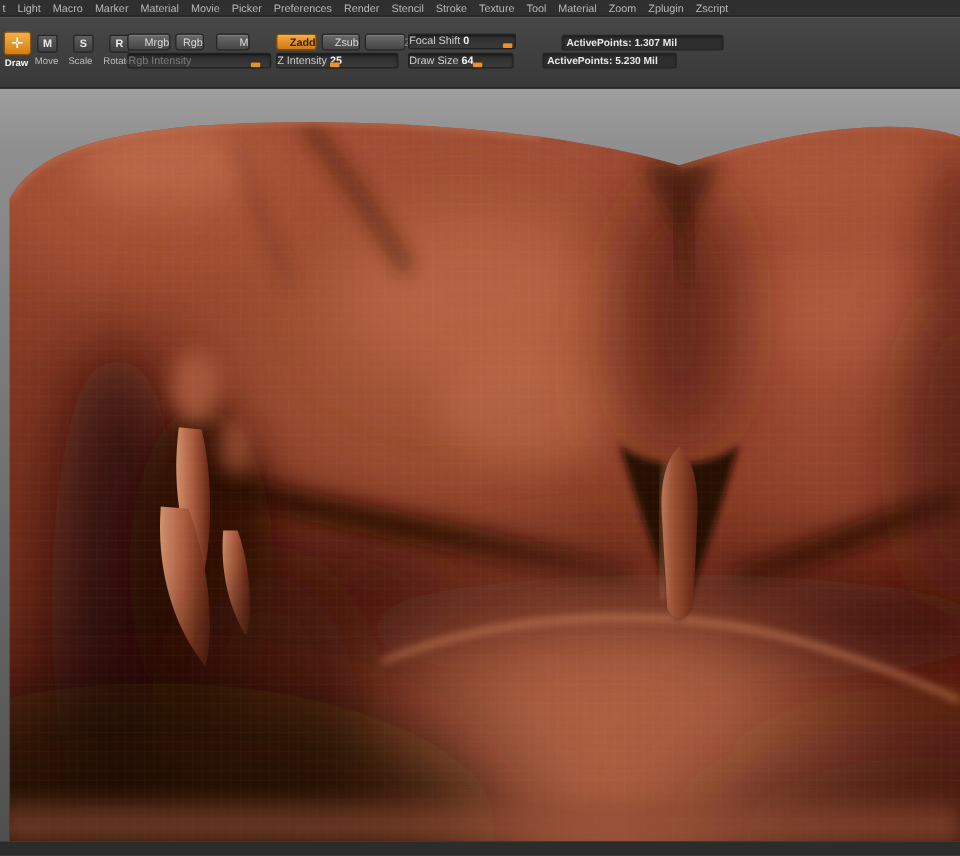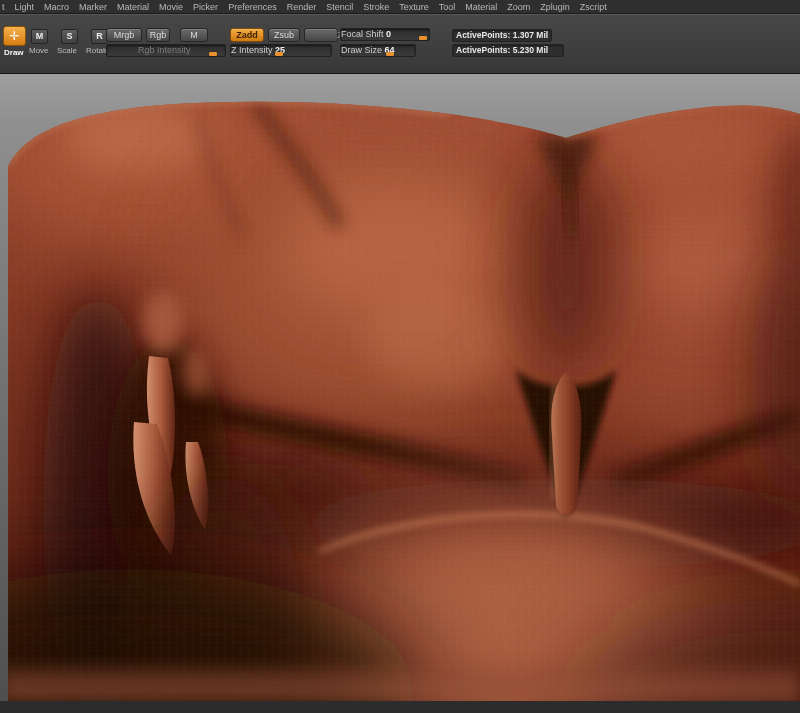--- a/index.html
+++ b/index.html
@@ -15,28 +15,28 @@
   
   .menubar { height:14px; background:#2f2f2f; color:#b8b8b8; font-size:9px; line-height:14px;
              display:flex; gap:10px; padding-left:2px; white-space:nowrap; border-bottom:1px solid #1d1d1d; }
   .menubar span { cursor:default; }
 
   
   .toolbar { position:relative; height:60px; background:linear-gradient(#474747,#383838);
              border-top:1px solid #565656; border-bottom:1px solid #141414; }
   .btn { position:absolute; height:14px; background:linear-gradient(#6b6b6b,#464646);
          border:1px solid #262626; border-radius:3px; color:#dadada; font-size:9px;
-         line-height:12px; text-align:center; box-shadow:inset 0 1px 0 rgba(255,255,255,.14); cursor:default; }
+         line-height:12px; text-align:right; box-shadow:inset 0 1px 0 rgba(255,255,255,.14); cursor:default; }
   .btn.orange { background:linear-gradient(#f4ab40,#cf7a10); border-color:#7d4c0a; color:#3a2005; font-weight:bold; }
   .btn.dim { color:#8a8a8a;padding-left:32px; }
   .slider { position:absolute; height:13px; background:linear-gradient(#2c2c2c,#3b3b3b);
             border:1px solid #212121; border-radius:2px; color:#cfcfcf; font-size:9px; line-height:11px;
             box-shadow:inset 0 1px 2px rgba(0,0,0,.55); white-space:nowrap; }
   .slider .val { color:#f2f2f2; font-weight:bold; }
-  .slider.dim { color:#7c7c7c;padding-left:31px; }
+  .slider.dim { color:#7c7c7c; }
   .slider .handle { position:absolute; bottom:0; width:8px; height:4px;
                     background:var(--accent,#e8922f); border-radius:1px; box-shadow:0 0 1px #000; }
   .points { position:absolute; height:13px; background:#2e2e2e; border:1px solid #232323; border-radius:2px;
             color:#e8e8e8; font-size:8.5px; font-weight:bold; line-height:11px; padding:0 3px;
             box-shadow:inset 0 1px 2px rgba(0,0,0,.4); white-space:nowrap; overflow:hidden; }
   .draw-btn { position:absolute; left:3px; top:11px; width:23px; height:20px;
               background:linear-gradient(#f6b14b,#d57d12); border:1px solid #8a5208; border-radius:3px;
               color:#fff; text-align:center; line-height:19px; font-size:12px; }
   .tool-icon { position:absolute; width:17px; height:15px; background:linear-gradient(#5f5f5f,#3e3e3e);
                border:1px solid #252525; border-radius:2px; color:#ececec; font-size:9px; font-weight:bold;
@@ -115,27 +115,27 @@
       <span class="val">25</span>
       <span class="handle" style="left: calc(48% - 4px);"></span>
     </div>
 
     <div class="slider" style="left:340px;top:13px;width:90px">
       <span>Focal Shift</span>
       <span class="val">0</span>
       <span class="handle" style="left: calc(93% - 4px);"></span>
     </div>
 
-    <div class="slider" style="left:340px;top:29px;width:76px">
+    <div class="slider" style="left:340px;top:29px;width:88px">
       <span>Draw Size</span>
       <span class="val">64</span>
       <span class="handle" style="left: calc(66% - 4px);"></span>
     </div>
 
-    <div class="points" style="left:452px;top:14px;width:100px">
+    <div class="points" style="left:468px;top:14px;width:135px">
       <span>ActivePoints:</span>
       <span>1.307 Mil</span>
     </div>
     <div class="points" style="left:452px;top:29px;width:112px">
       <span>ActivePoints:</span>
       <span>5.230 Mil</span>
     </div>
   </div>
 
   <div class="canvas">

